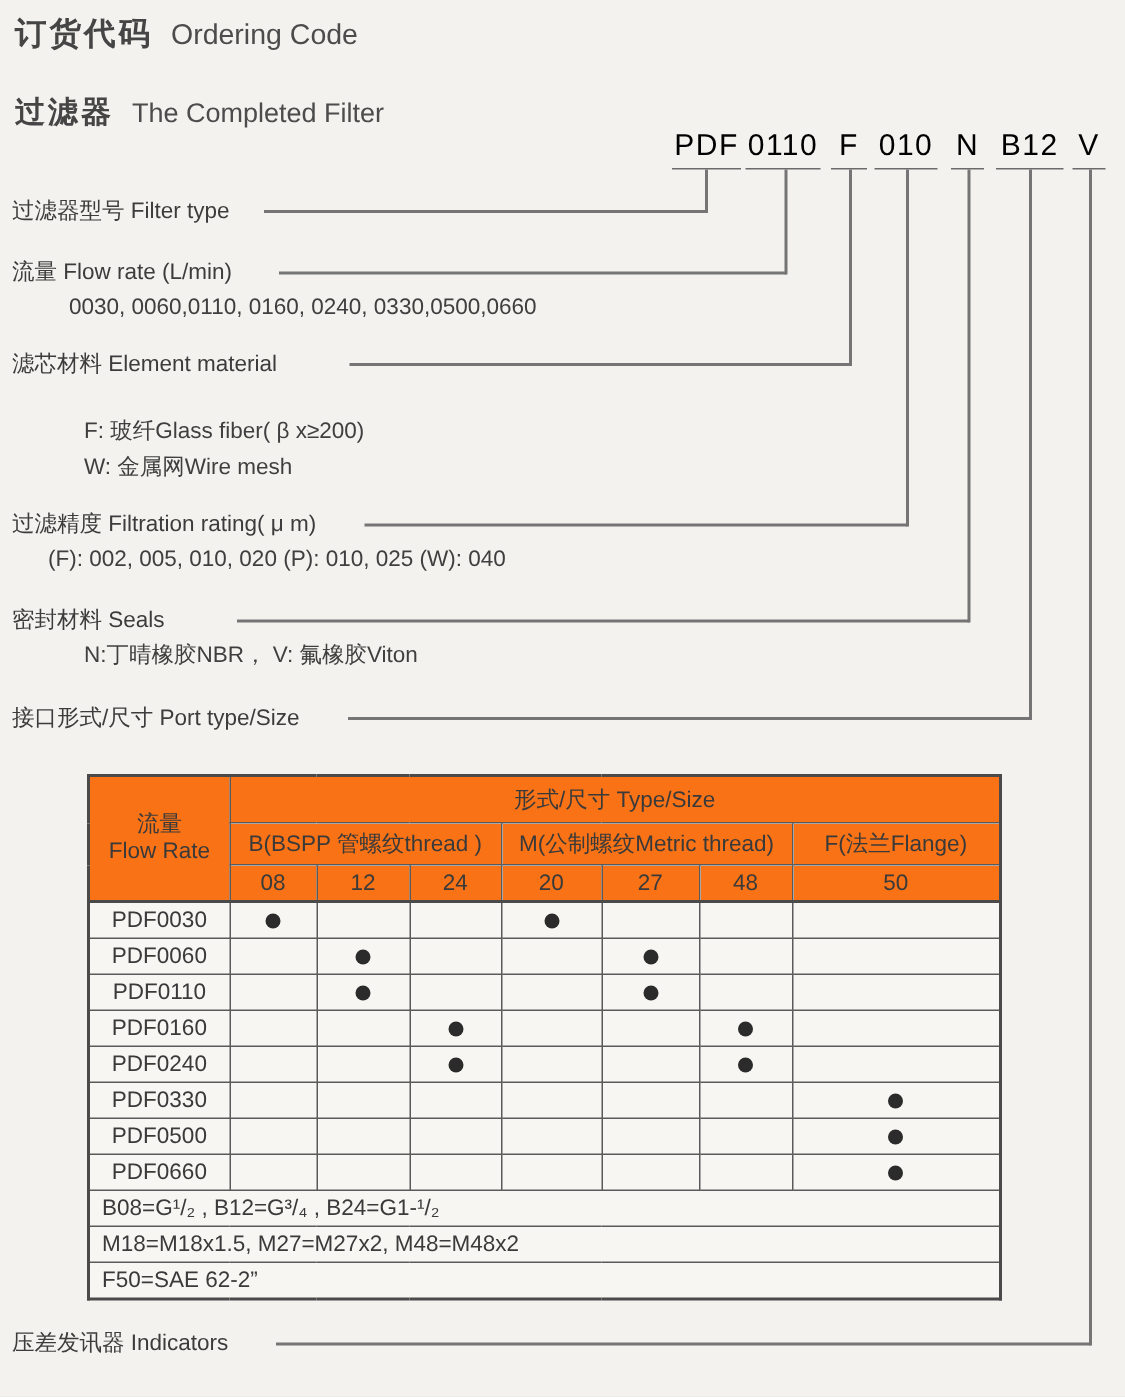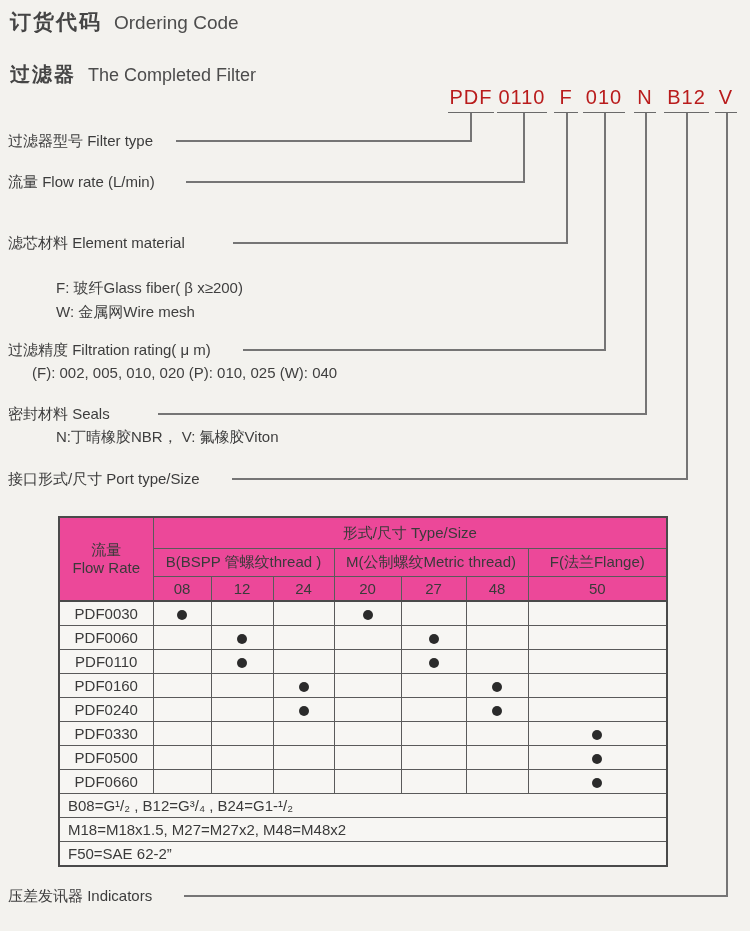--- a/index.html
+++ b/index.html
@@ -16,21 +16,21 @@
   .title-row .zh{font-weight:bold;font-size:21px;color:#454545;letter-spacing:2px;}
   .title-row .en{font-size:19px;color:#4c4c4c;margin-left:12px;}
   .title-main{top:8px;}
   .title-sub{top:61px;}
   .title-sub .zh{font-size:20px;}
   .title-sub .en{font-size:18px;}
 
   
   .seg{
     position:absolute;top:86px;height:22px;
-    font-size:20px;color:#b91c1c;text-align:center;
+    font-size:20px;color:#000000;text-align:center;
     border-bottom:1.5px solid #6a6a6a;padding-bottom:4px;
     letter-spacing:1px;line-height:22px;
   }
 
   
   .vline{position:absolute;width:1.5px;background:#757575;}
   .hline{position:absolute;height:1.5px;background:#757575;}
 
   
   .spec-label{position:absolute;font-size:15px;color:#3c3c3c;white-space:nowrap;line-height:17px;}
@@ -42,21 +42,21 @@
     border-collapse:collapse;table-layout:fixed;
     font-size:15px;color:#3a3a3a;
     background:#f7f6f3;
     border:2px solid #4a4a4a;
   }
   .matrix td{
     border:1px solid #5a5a5a;
     text-align:center;vertical-align:middle;
     padding:0;overflow:hidden;white-space:nowrap;
   }
-  .matrix thead td{background:#ec4899;}
+  .matrix thead td{background:#f97316;}
   .matrix thead{border-bottom:2px solid #4a4a4a;}
   .matrix .r1 td{height:30px;}
   .matrix .r2 td{height:27px;}
   .matrix .r3 td{height:23px;}
   .matrix .flowhdr{line-height:18px;}
   .matrix tbody.body-rows td{height:23px;}
   .matrix tbody.note-rows td{height:23px;text-align:left;padding-left:8px;margin-left:12px;}
   .dot{
     display:inline-block;width:10px;height:10px;border-radius:50%;
     background:#2b2b2b;vertical-align:middle;
@@ -94,20 +94,21 @@
   <div class="hline" style="left:186px;top:181px;width:338px"></div>
   <div class="hline" style="left:233px;top:242px;width:334px"></div>
   <div class="hline" style="left:243px;top:349px;width:362px"></div>
   <div class="hline" style="left:158px;top:413px;width:488px"></div>
   <div class="hline" style="left:232px;top:478px;width:455px"></div>
   <div class="hline" style="left:184px;top:895px;width:543px"></div>
 
   <div class="spec-label" style="left:8px;top:132px">过滤器型号 Filter type</div>
 
   <div class="spec-label" style="left:8px;top:173px">流量 Flow rate (L/min)</div>
+  <div class="spec-detail" style="left:46px;top:193px">0030, 0060,0110, 0160, 0240, 0330,0500,0660</div>
 
   <div class="spec-label" style="left:8px;top:234px">滤芯材料 Element material</div>
   <div class="spec-detail" style="left:56px;top:276px">F: 玻纤Glass fiber( β x≥200)</div>
   <div class="spec-detail" style="left:56px;top:300px">W: 金属网Wire mesh</div>
 
   <div class="spec-label" style="left:8px;top:341px">过滤精度 Filtration rating( μ m)</div>
   <div class="spec-detail" style="left:32px;top:361px">(F): 002, 005, 010, 020 (P): 010, 025 (W): 040</div>
 
   <div class="spec-label" style="left:8px;top:405px">密封材料 Seals</div>
   <div class="spec-detail" style="left:56px;top:425px">N:丁晴橡胶NBR， V: 氟橡胶Viton</div>

